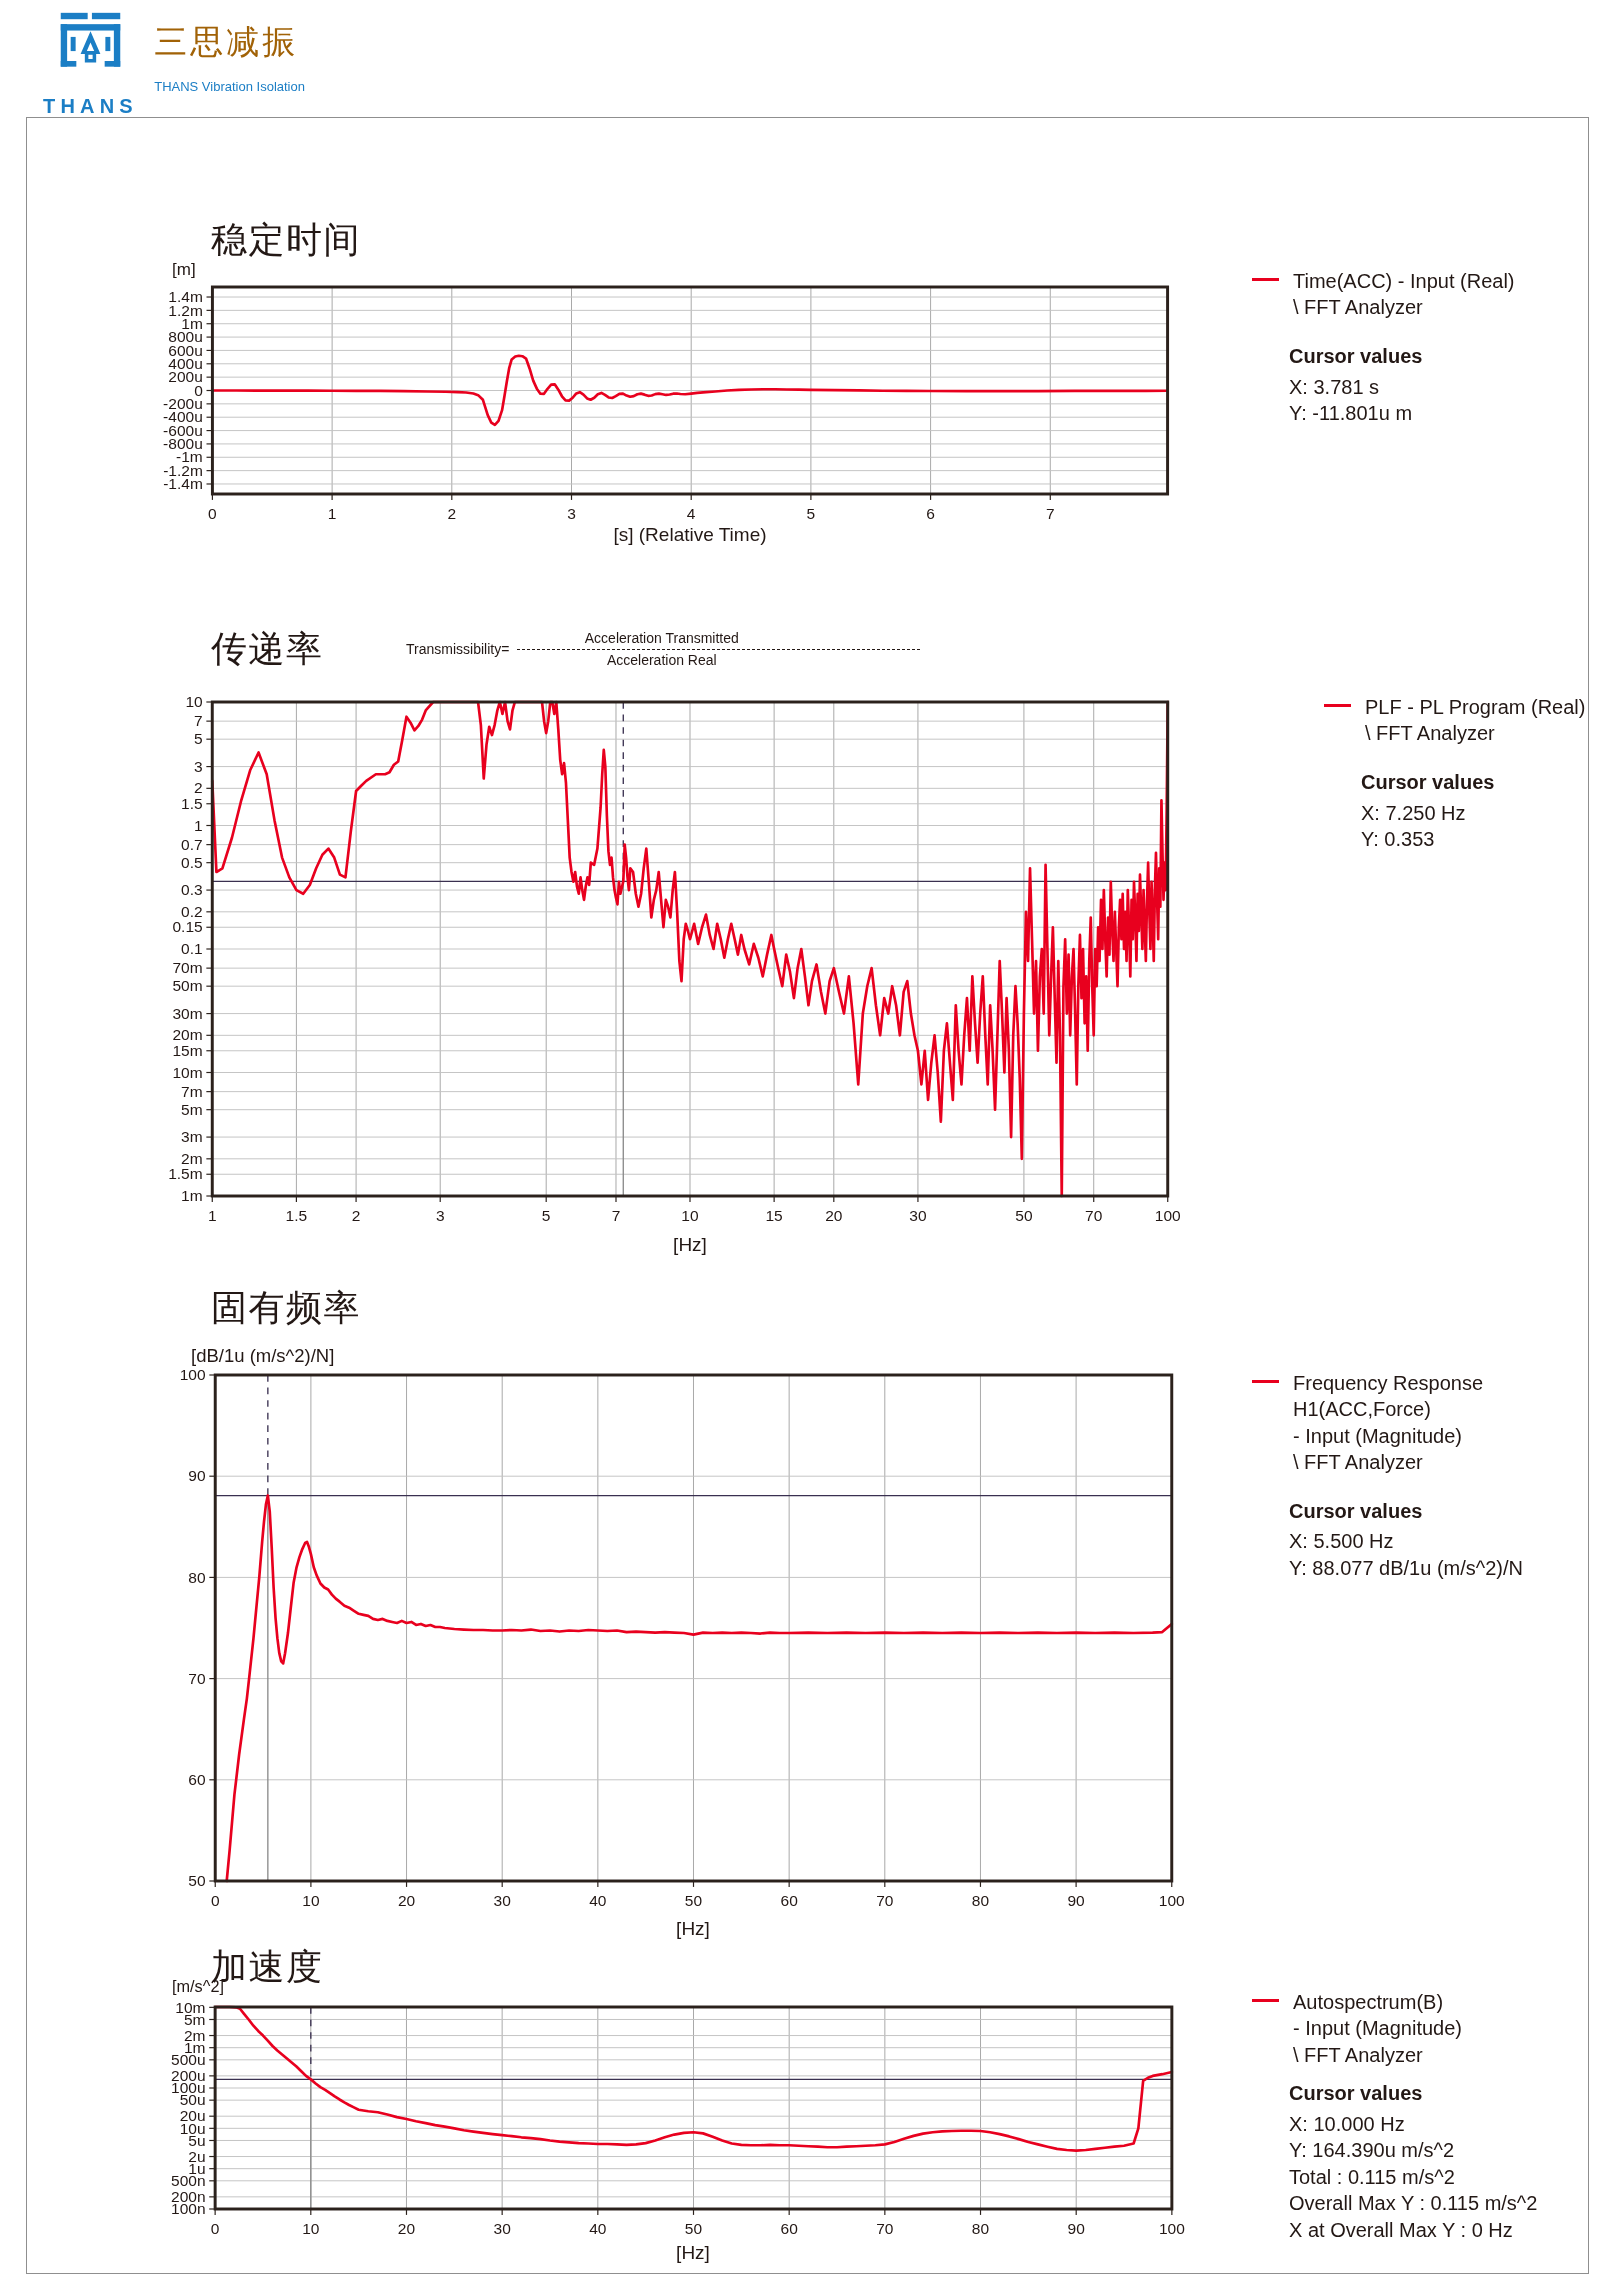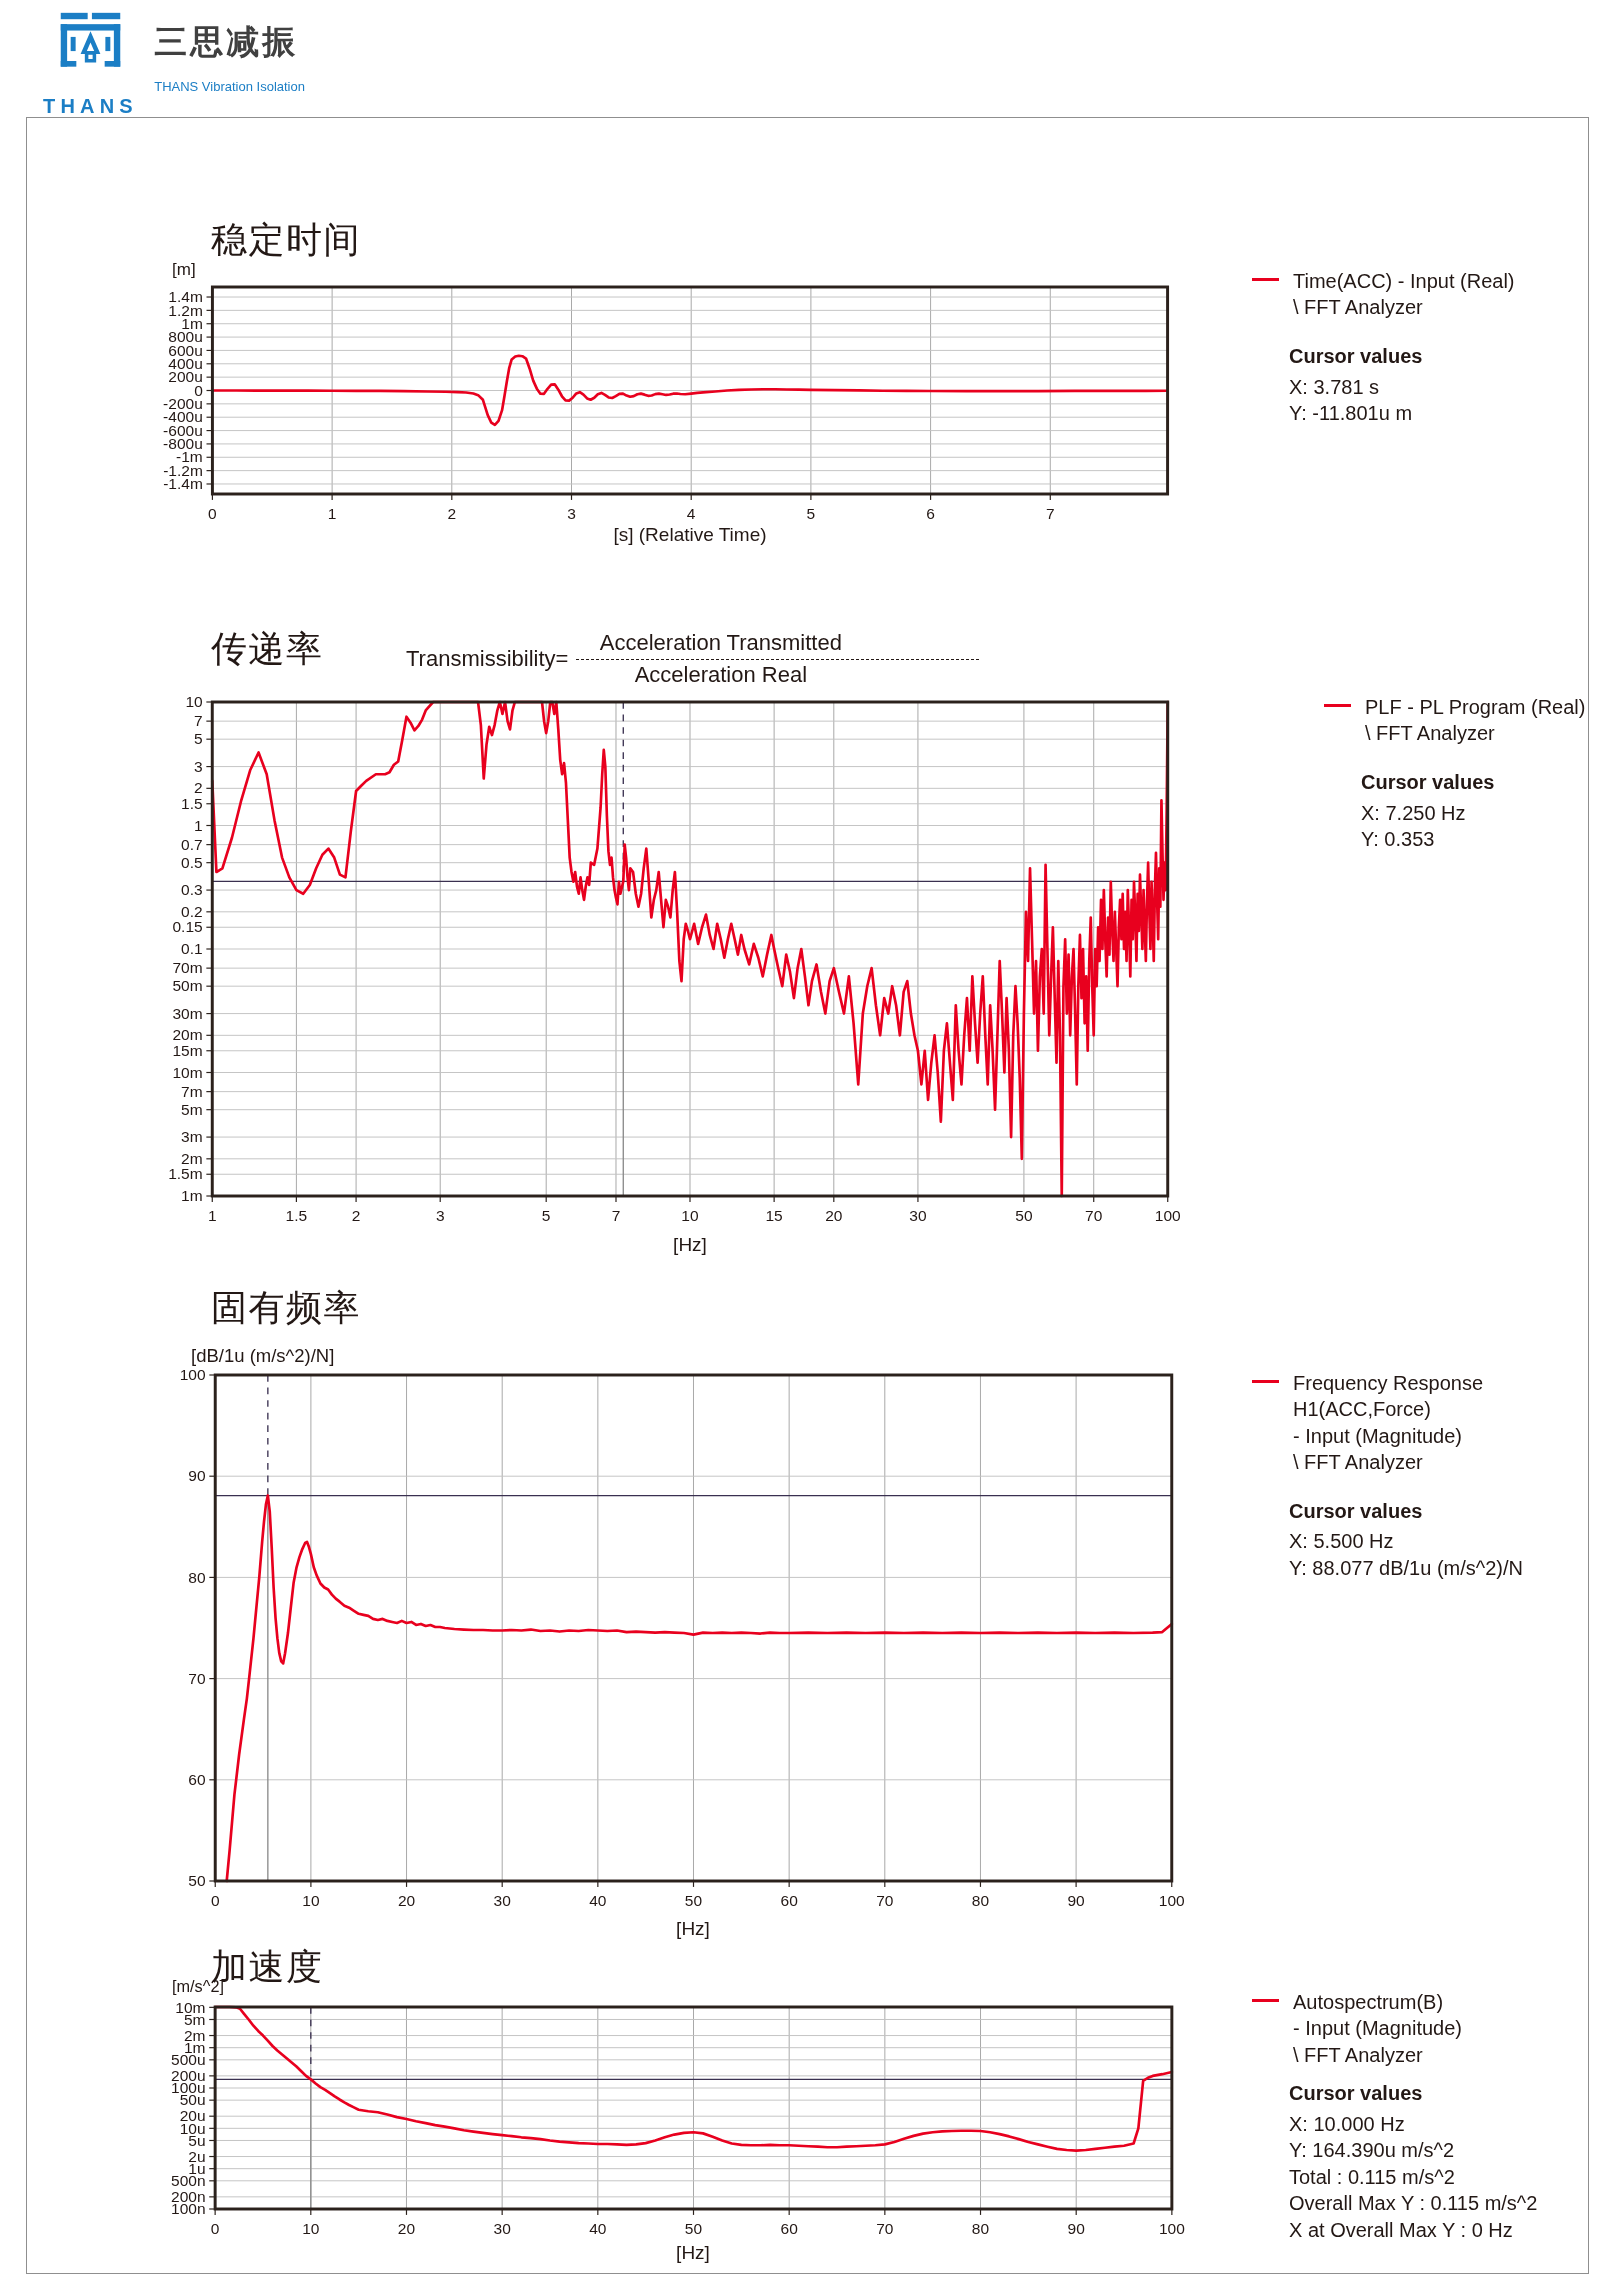--- a/index.html
+++ b/index.html
@@ -3,39 +3,39 @@
 <meta charset="utf-8">
 <style>
   html,body{margin:0;padding:0;background:#ffffff;}
   .page{position:relative;width:1613px;height:2295px;background:#fff;
         font-family:"Liberation Sans","DejaVu Sans",sans-serif;color:#231815;overflow:hidden;}
   .frame{position:absolute;left:26px;top:117px;width:1561px;height:2155px;
          border:1.1px solid #8f8f8f;background:#fff;}
   
   .logo{position:absolute;left:43px;top:10.4px;display:flex;align-items:flex-start;}
   .logo-icon-wrap{display:flex;flex-direction:column;align-items:center;}
-  .logo-cn{font-size:33px;font-weight:bold;color:#404040;letter-spacing:3px;line-height:1.1;margin-top:13.3px;}
+  .logo-cn{font-size:33px;font-weight:normal;color:#a16207;letter-spacing:3px;line-height:1.1;margin-top:13.3px;}
   .logo-sub{font-size:13px;color:#1b7ec5;margin-top:19px;}
   .logo-en{font-size:20px;font-weight:bold;color:#1b7ec5;letter-spacing:5.2px;margin-top:17px;}
   .logo-right{margin-left:16.3px;display:flex;flex-direction:column;}
   
   .chart-title{position:absolute;font-size:36px;color:#231815;letter-spacing:1.5px;}
   .unit-label{position:absolute;font-size:17px;color:#231815;}
   .xaxis-label{position:absolute;font-size:19px;color:#231815;text-align:center;width:222px;}
   svg.plot{position:absolute;overflow:visible;}
   svg.plot text{font-family:"Liberation Sans","DejaVu Sans",sans-serif;font-size:21px;fill:#231815;}
   
   .legend{position:absolute;width:326px;font-size:20px;line-height:1.32;color:#231815;}
   .legend-head{display:flex;}
   .legend-dash{width:27px;height:3px;background:#e8001e;margin-top:10.4px;flex:none;}
   .legend-lines{margin-left:14px;}
   .cursor-block{margin-left:37px;margin-top:22px;}
   .cursor-title{font-weight:bold;margin-bottom:4.4px;}
   
-  .formula{position:absolute;display:flex;align-items:center;font-size:22px;color:#231815;}
+  .formula{position:absolute;display:flex;align-items:center;font-size:14px;color:#231815;}
   .frac{margin-left:7.4px;width:403px;display:flex;flex-direction:column;}
   .frac .num,.frac .den{text-align:center;width:72%;}
   .frac .rule{border-top:1.9px dashed #231815;margin:3px 0 2.2px 0;width:100%;}
 </style>
 </head>
 <body>
 
 <div class="page">
 
   <div class="logo">

